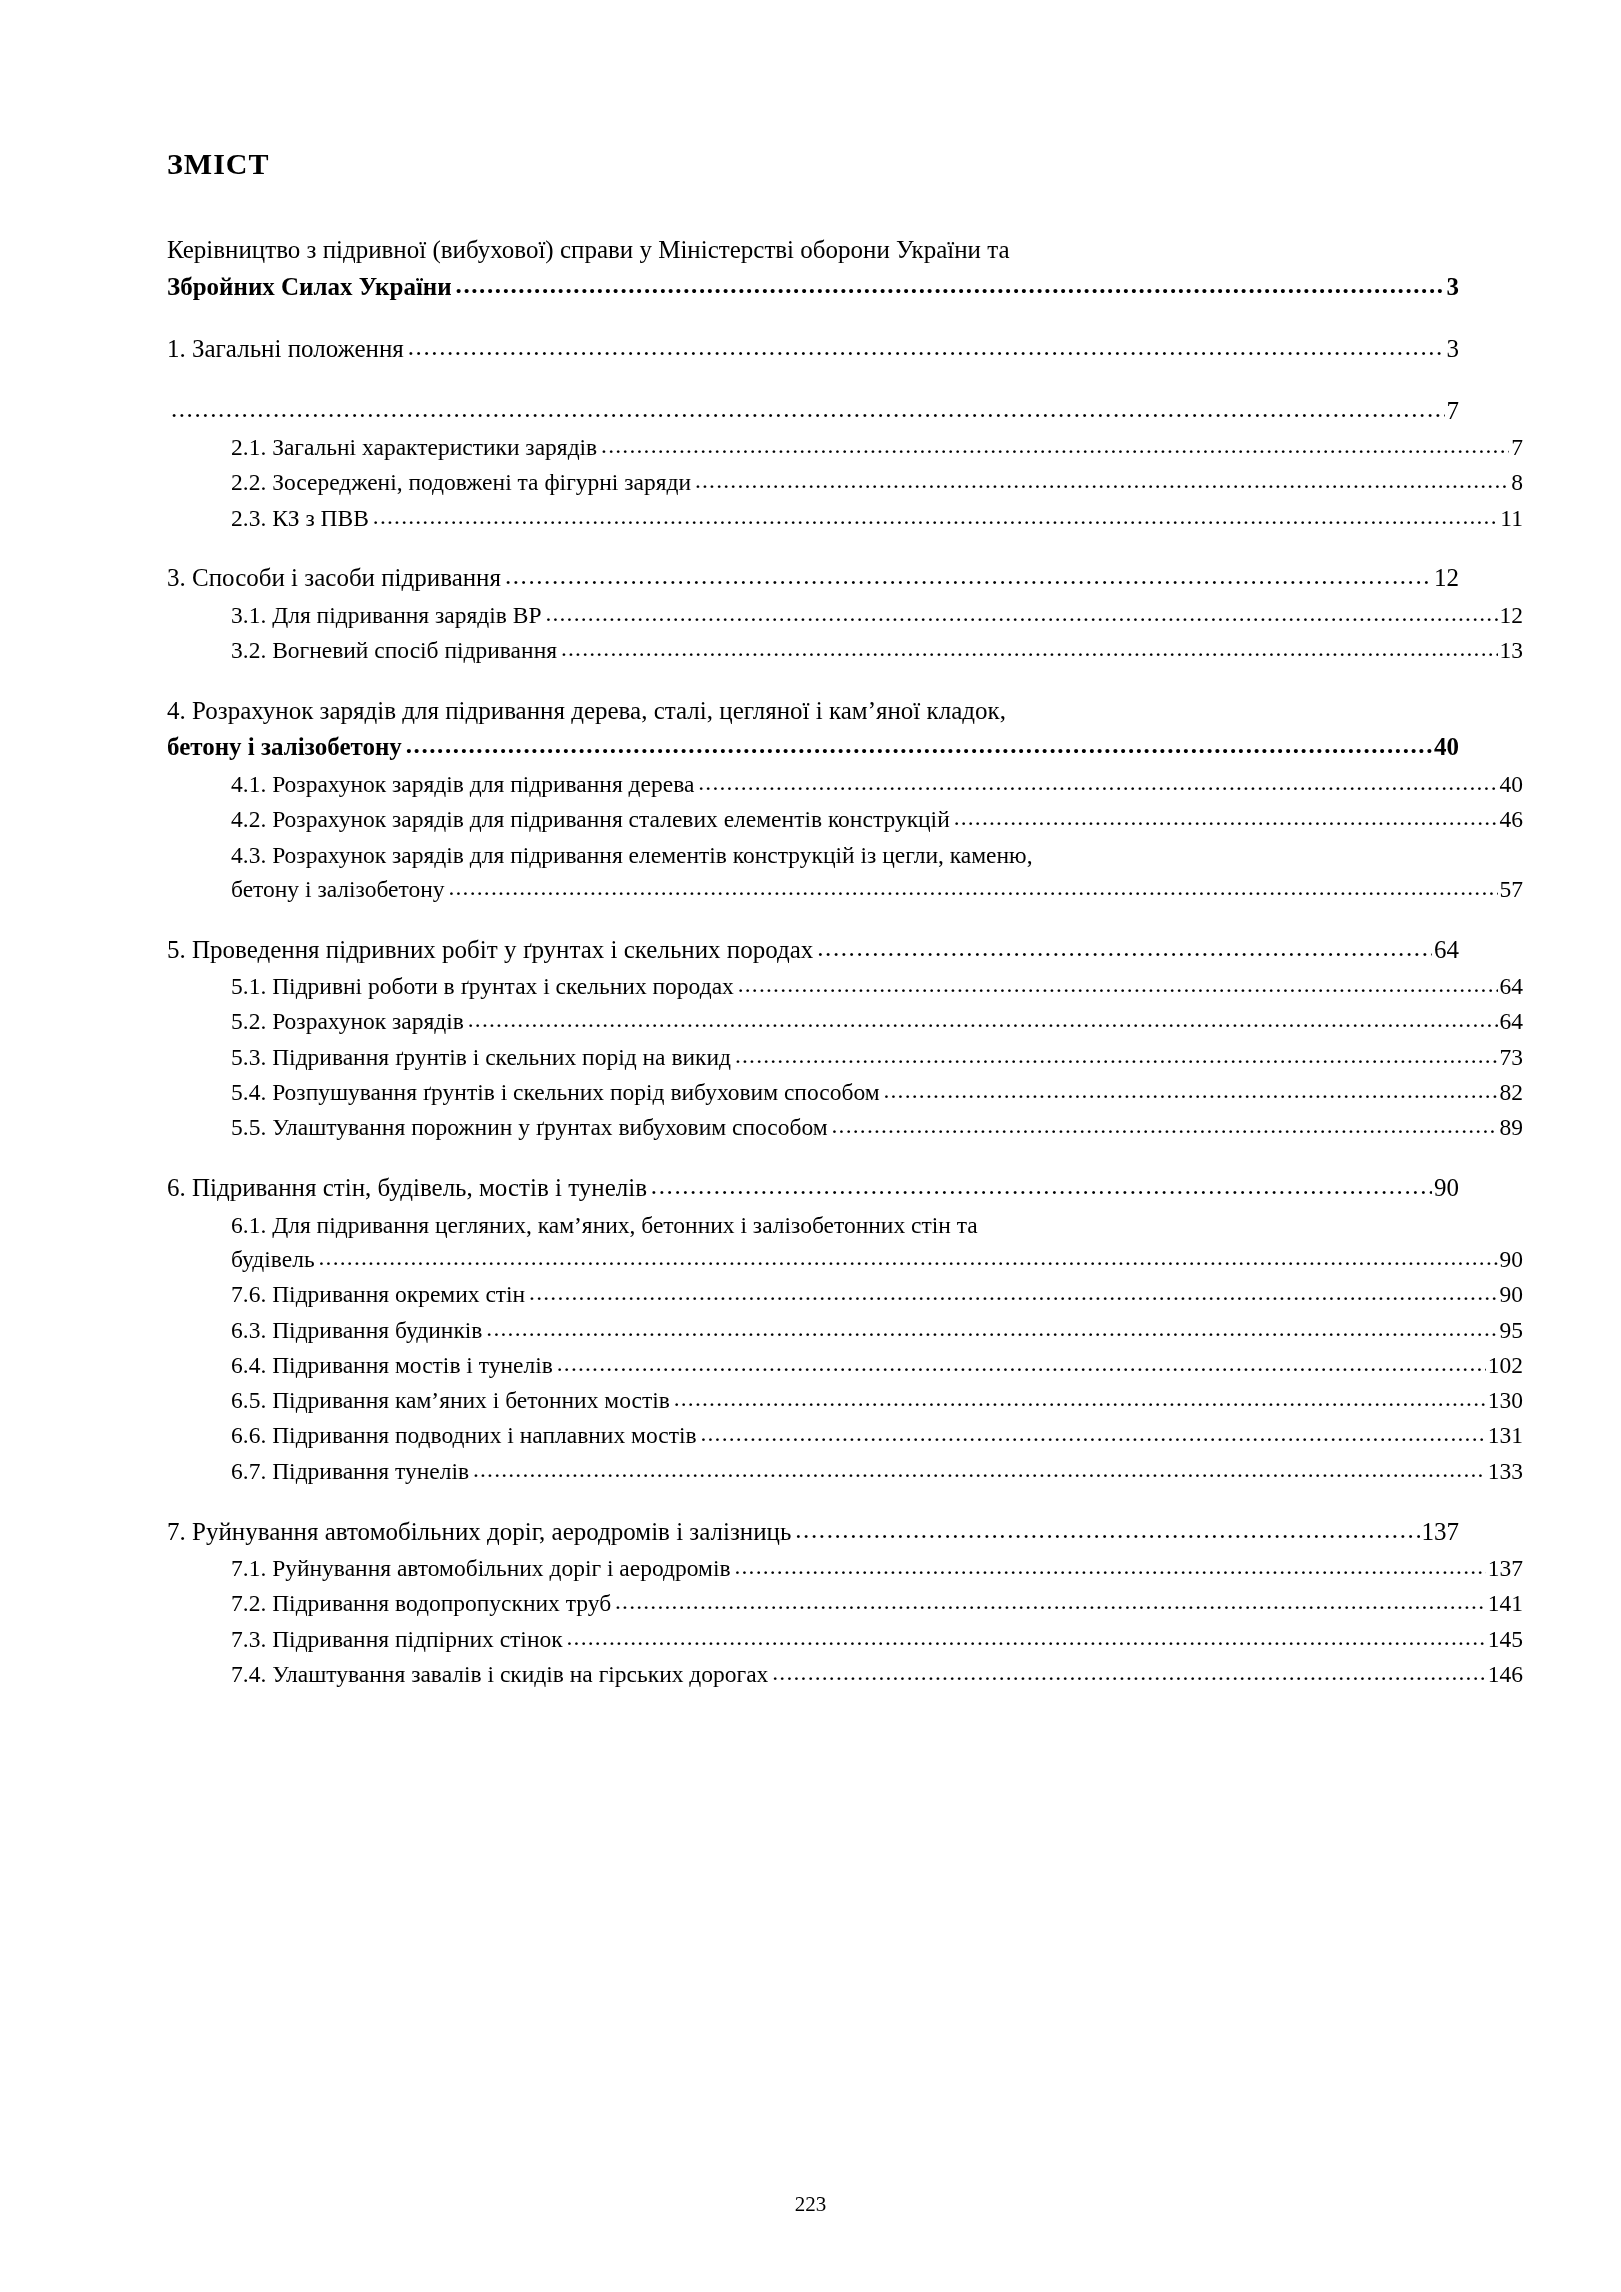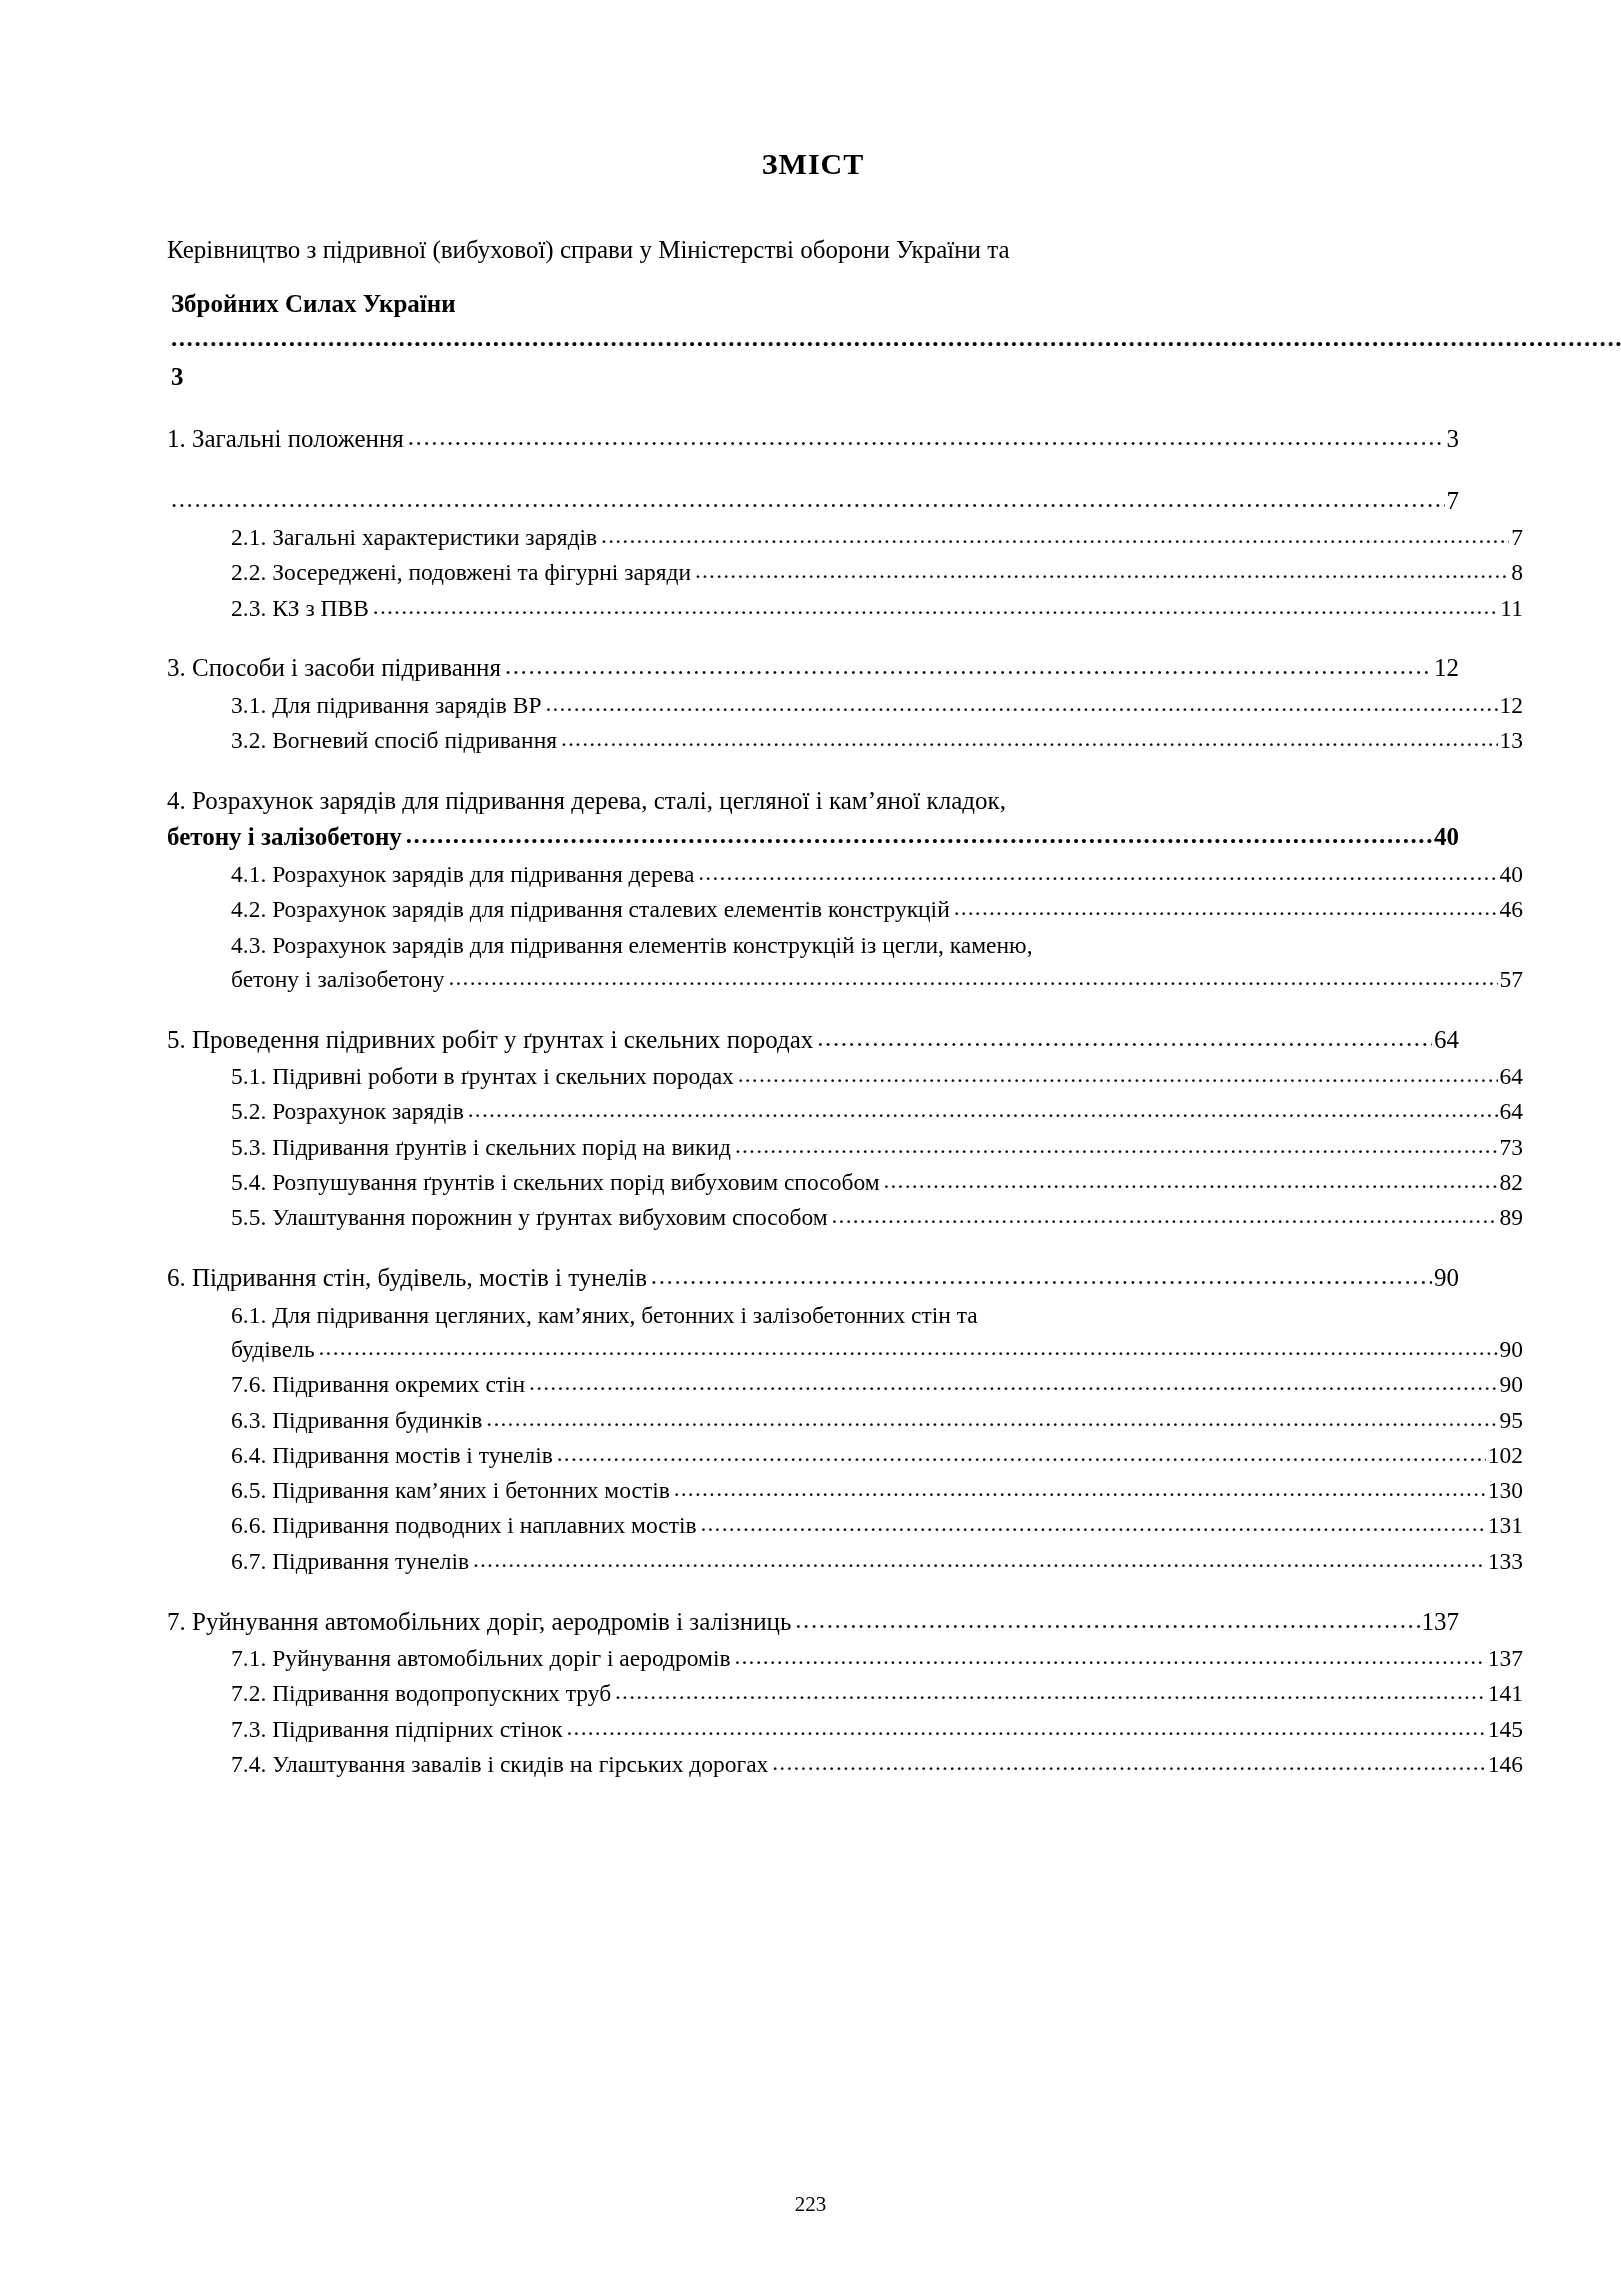--- a/index.html
+++ b/index.html
@@ -17,21 +17,20 @@
     overflow: hidden;
   }
   .page {
     box-sizing: border-box;
     width: 1621px;
     height: 2293px;
     padding: 147px 162px 0 167px;
     position: relative;
   }
   .doc-title {
-    text-align: center;
     font-size: 30px;
     font-weight: bold;
     letter-spacing: 1px;
     margin: 0 0 51px 0;
   }
 
   
   .toc-entry {
     display: block;
     margin: 0;
@@ -105,21 +104,21 @@
 
 <div class="page">
 
   <h1 class="doc-title">ЗМІСТ</h1>
 
   <div id="toc-list">
       <div class="toc-entry">
         <div class="toc-line lvl1">
           <span class="toc-text">Керівництво з підривної (вибухової) справи у Міністерстві оборони України та</span>
         </div>
-        <div class="toc-line lvl1 lvl1-wrap" style="margin-top: 17px; flex-direction: column;">
+        <div class="toc-line lvl1 lvl1-wrap" style="margin-top: 0px;">
           <span class="toc-text">Збройних Силах України</span>
           <span class="leader"></span>
           <span class="page-num">3</span>
         </div>
       </div>
       <div class="toc-entry">
         <div class="toc-line lvl1">
           <span class="toc-text">1. Загальні положення</span>
           <span class="leader"></span>
           <span class="page-num">3</span>

